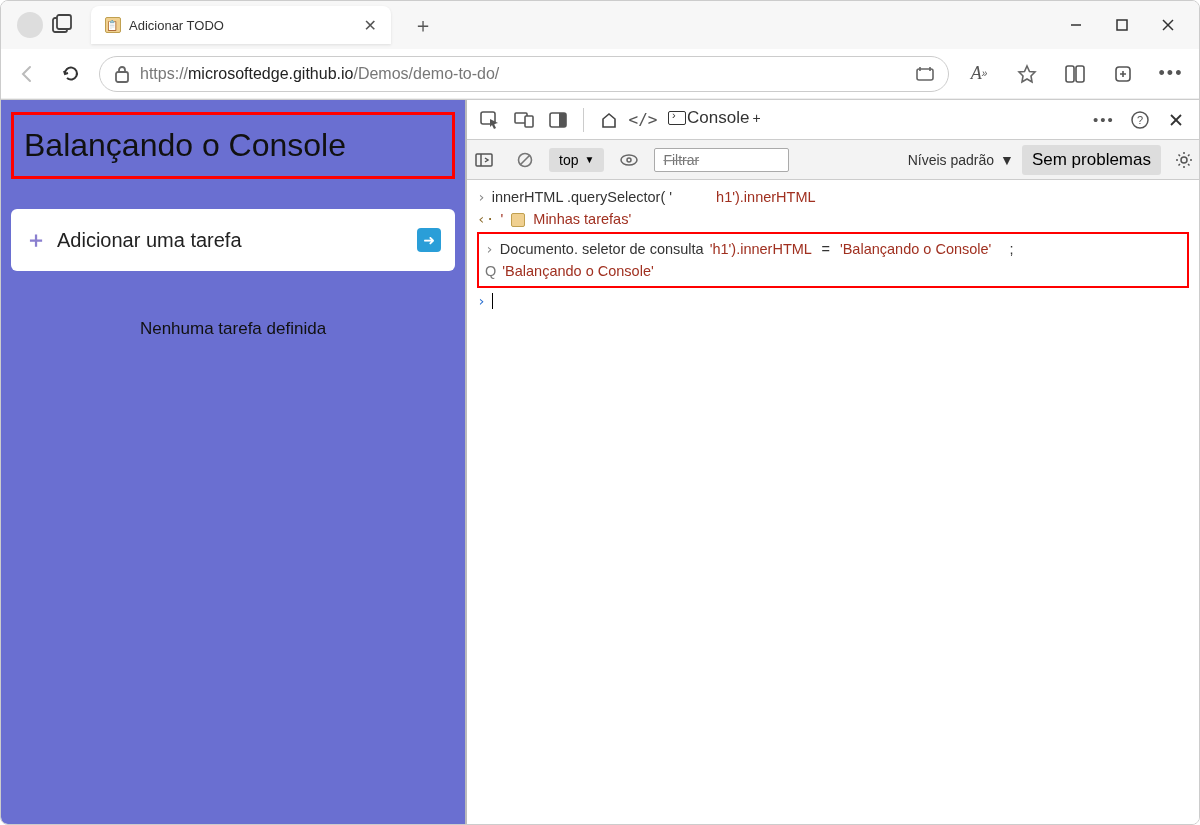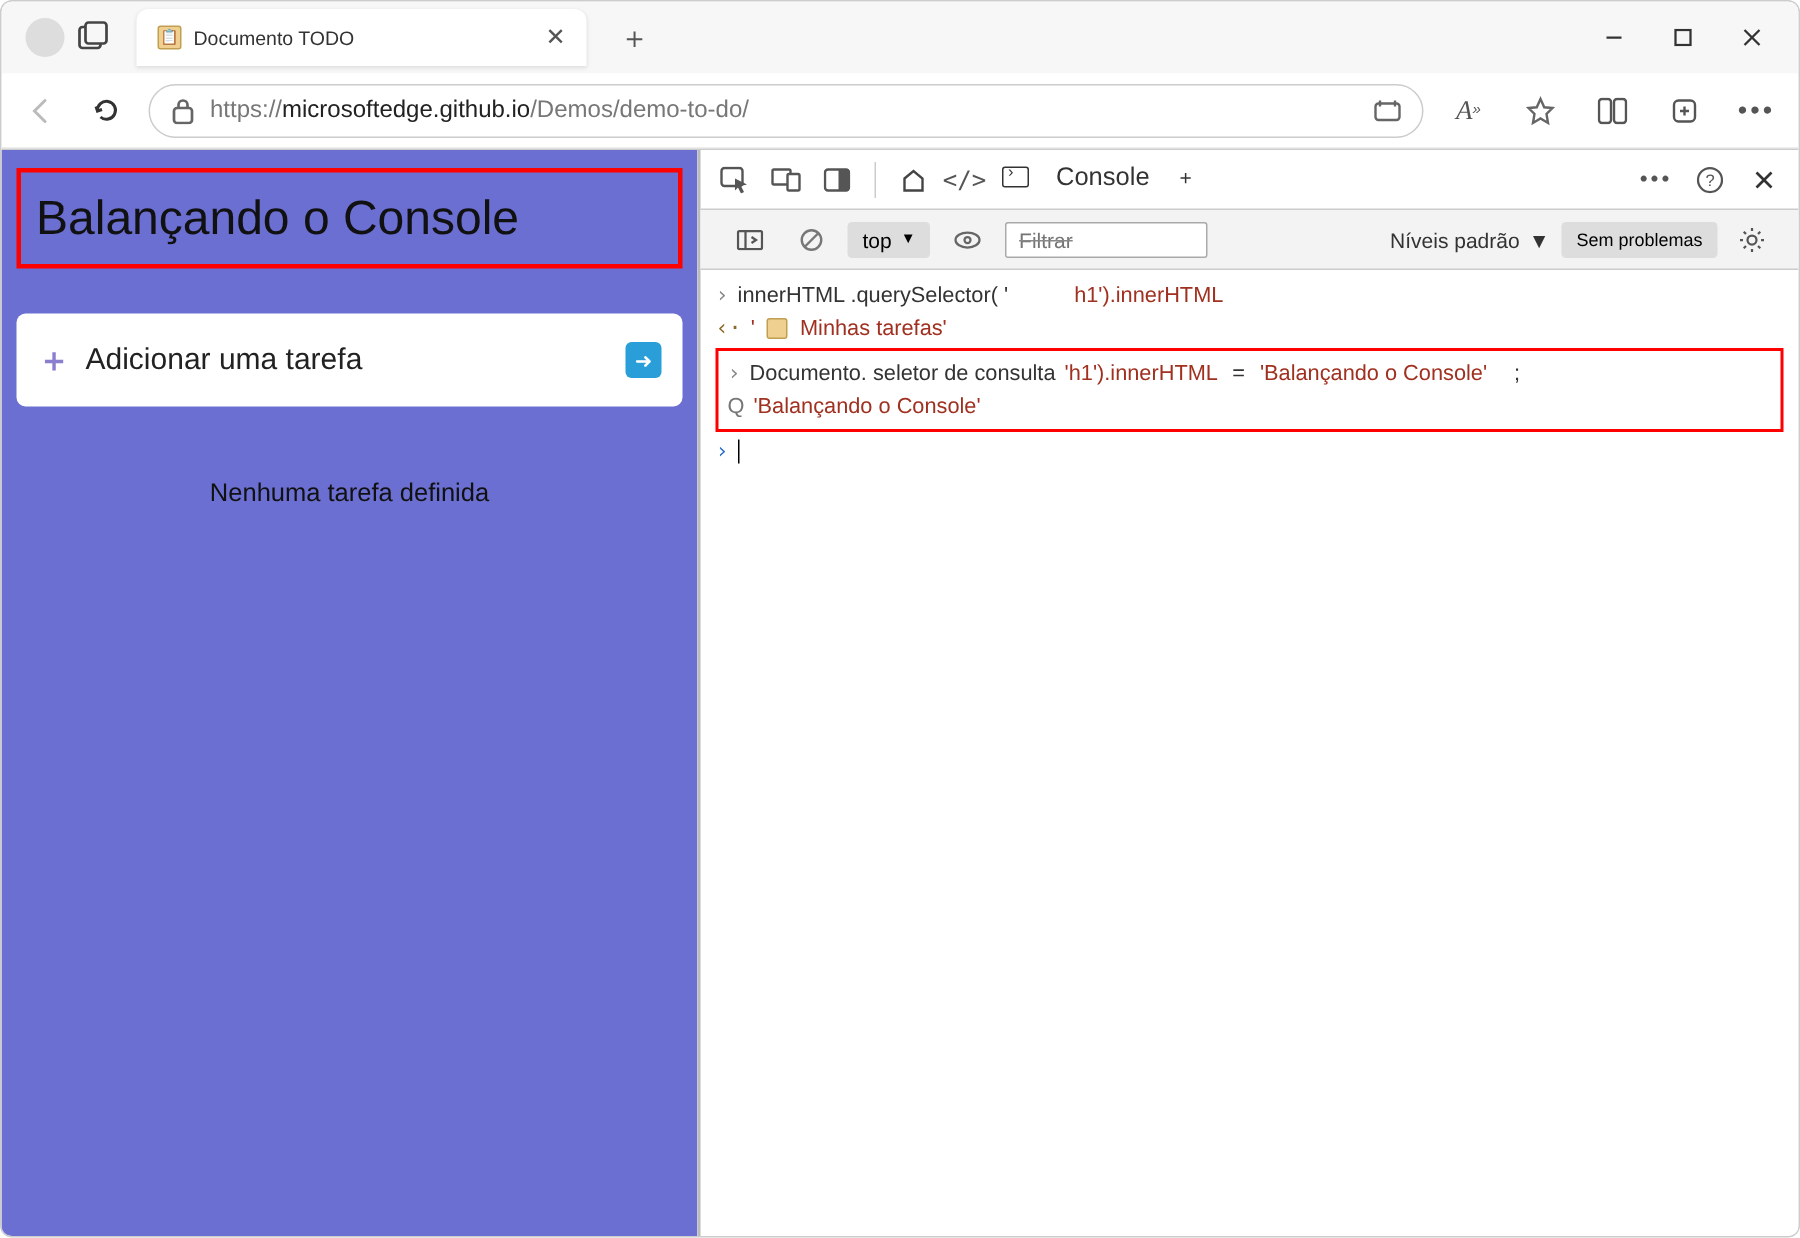--- a/index.html
+++ b/index.html
@@ -36,34 +36,34 @@
 .addtask .plus { font-size: 22px; color: #8a7fcf; font-weight: bold; }
 .addtask .label { font-size: 20px; color: #222; flex: 1; }
 .addtask .go { width: 24px; height: 24px; background: #2a9ed8; border-radius: 4px; display: flex; align-items: center; justify-content: center; color: #fff; font-size: 14px; }
 .notasks { text-align: center; font-size: 17px; color: #111; margin-top: 18px; }
 
 
 .devtools { flex: 1; background: #fff; display: flex; flex-direction: column; border-left: 2px solid #bbb; }
 .dt-tabs { height: 40px; border-bottom: 1px solid #ccc; display: flex; align-items: center; padding: 0 8px; gap: 4px; }
 .dt-ic { width: 30px; height: 30px; display: flex; align-items: center; justify-content: center; font-size: 15px; color: #555; cursor: pointer; border-radius: 3px; }
 .dt-sep { width: 1px; height: 24px; background: #ccc; margin: 0 6px; }
-.dt-tab { padding: 24px 6px; font-size: 17px; color: #333; display: flex; align-items: center; gap: 18px; cursor: pointer; border-bottom: 3px solid transparent; }
+.dt-tab { padding: 24px 6px; font-size: 17px; color: #333; display: flex; align-items: center; gap: 1px; cursor: pointer; border-bottom: 3px solid transparent; }
 .dt-tab.active { border-bottom: 3px solid #0a58ca; font-weight: 500; }
 .dt-tab .ticon { width: 18px; height: 14px; border: 1.5px solid #333; border-radius: 2px; position: relative; }
 .dt-tab .ticon::after { content: "›"; position: absolute; left: 3px; top: -3px; font-size: 11px; }
 .dt-tab .plus { font-size: 14px; margin-left: 2px; }
 .dt-right { margin-left: auto; display: flex; gap: 6px; align-items: center; }
 
-.dt-toolbar { height: 40px; border-bottom: 1px solid #ccc; display: flex; align-items: center; padding: 0 16px; gap: 8px; background: #f3f3f3; }
+.dt-toolbar { height: 40px; border-bottom: 1px solid #ccc; display: flex; align-items: center; padding: 0 0; gap: 8px; background: #f3f3f3; }
 .tb-btn { padding: 4px 8px; border-radius: 3px; font-size: 14px; color: #444; cursor: pointer; display: flex; align-items: center; gap: 4px; }
 .tb-dropdown { background: #ddd; padding: 4px 10px; border-radius: 3px; font-size: 14px; display: flex; align-items: center; gap: 6px; cursor: pointer; }
 .tb-dropdown .arr { font-size: 10px; }
 .tb-filter { border: 1px solid #aaa; background: #fff; padding: 3px 8px; font-size: 14px; color: #888; width: 135px; border-radius: 2px; text-decoration: line-through; text-decoration-color: #888; text-decoration-thickness: 1px; }
 .tb-level { font-size: 14px; color: #333; display: flex; align-items: center; gap: 6px; cursor: pointer; margin-left: auto; }
-.tb-issues { background: #ddd; padding: 5px 10px; border-radius: 3px; font-size: 12px; cursor: pointer; }
+.tb-issues { background: #ddd; padding: 5px 10px; border-radius: 3px; font-size: 17px; cursor: pointer; }
 .tb-gear { font-size: 16px; cursor: pointer; padding: 0 6px; }
 
 .dt-console { flex: 1; padding: 6px 10px; font-size: 14.5px; font-family: Consolas, Menlo, monospace; color: #333; overflow: auto; }
 .cline { padding: 3px 0; display: flex; align-items: flex-start; gap: 6px; }
 .cline .ar { color: #888; font-family: monospace; }
 .cline .ar.in { color: #8a6a2a; }
 .code-red { color: #a03020; }
 .code-str { color: #a03020; }
 .highlight-box { border: 2px solid red; padding: 4px 6px; margin: 2px 0; }
 .small-favicon { display: inline-block; width: 14px; height: 14px; background: #f0d090; border: 1px solid #c0a050; border-radius: 2px; vertical-align: middle; margin: 0 4px; }
@@ -77,21 +77,21 @@
 <div class="titlebar">
   <div class="profile"></div>
   <div style="margin-right:18px;">
     <svg width="22" height="22" viewBox="0 0 22 22">
         <rect x="2" y="4" width="14" height="14" rx="2" fill="none" stroke="#444" stroke-width="1.8"></rect>
         <rect x="6" y="1" width="14" height="14" rx="2" fill="#f7f7f7" stroke="#444" stroke-width="1.8"></rect>
       </svg>
   </div>
   <div class="tab">
     <span class="favicon">📋</span>
-    <span class="title">Documento TODO</span>
+    <span class="title">Adicionar TODO</span>
     <span class="close">✕</span>
   </div>
   <div class="newtab">＋</div>
   <div class="spacer"></div>
   <div class="winbtn">
     <svg width="12" height="12">
         <line x1="1" y1="6" x2="11" y2="6" stroke="#333" stroke-width="1.5"></line>
       </svg>
   </div>
   <div class="winbtn">

